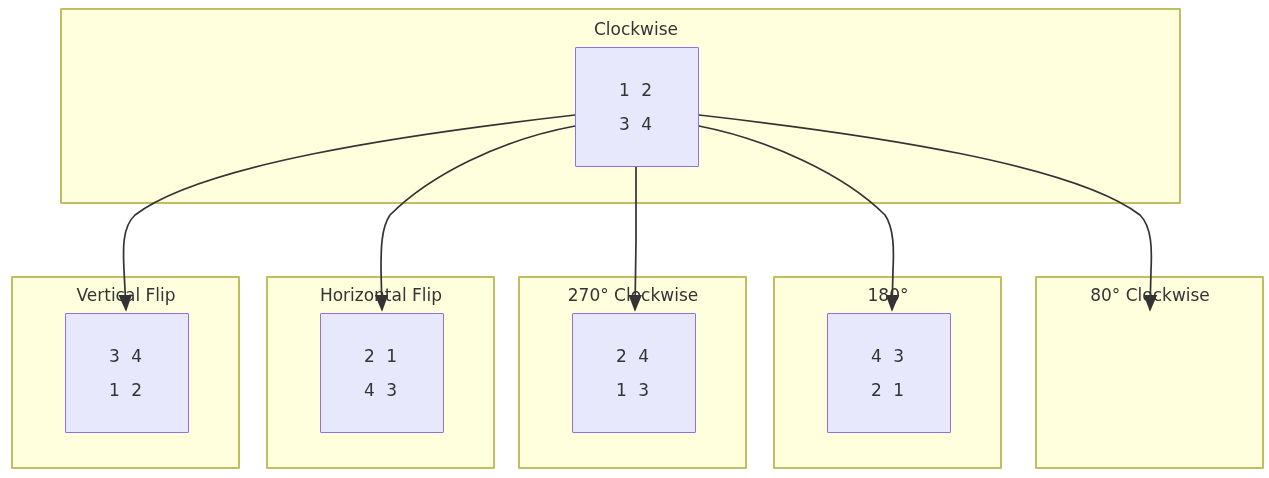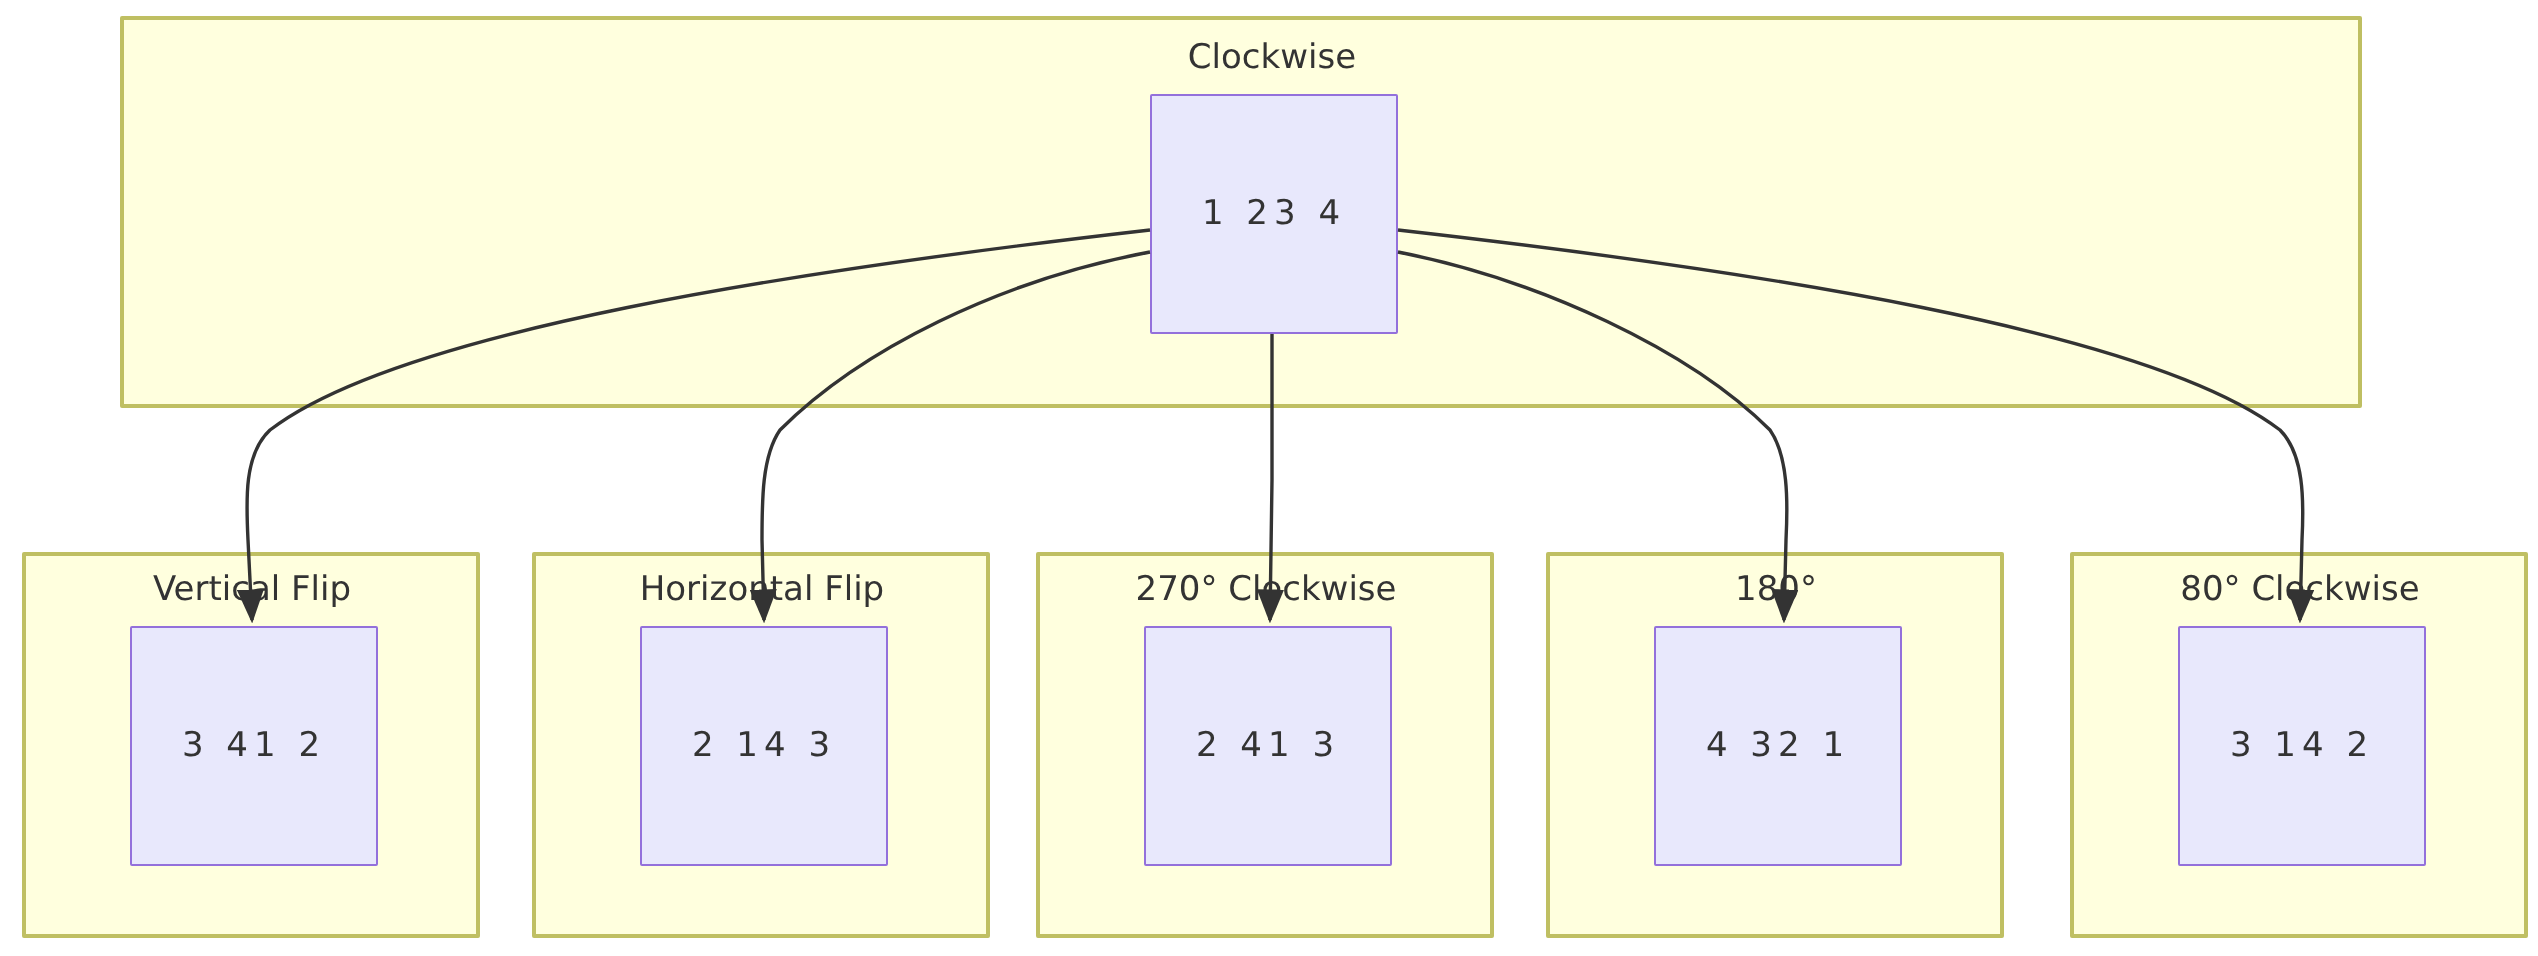--- a/index.html
+++ b/index.html
@@ -44,21 +44,21 @@
     font-family: "DejaVu Sans", sans-serif;
   }
 
   
   .node {
     position: absolute;
     background: #e8e8fc;
     border: 1.6px solid #9370db;
     box-sizing: border-box;
     display: flex;
-    flex-direction: row;
+    flex-direction: column;
     align-items: center;
     justify-content: center;
     border-radius: 1px;
   }
   .node-row {
     font-size: 17px;
     color: #333333;
     line-height: 34px;
     letter-spacing: 3px;
     white-space: nowrap;
@@ -128,24 +128,20 @@
 
   <div class="node" style="left:827px; top:313px; width:124px; height:120px;">
     <div class="node-row">4 3</div>
     <div class="node-row">2 1</div>
   </div>
 
   <div class="cluster" style="left:1035px; top:276px; width:229px; height:193px;"></div>
 
   <div class="cluster-title" style="left:1050px; top:285px; width:200px;">80° Clockwise</div>
 
-  <div class="node" style="left:1089px; top:313px; width:124px; height:120px;">
-    <div class="node-row">3 1</div>
-    <div class="node-row">4 2</div>
-  </div>
 
   <svg id="edges" viewBox="0 0 1269 478">
     <defs>
       <marker id="arrowhead" markerWidth="10" markerHeight="8" refX="9" refY="4" orient="auto" markerUnits="strokeWidth">
         <path d="M0,0 L10,4 L0,8 z" fill="#333333"></path>
       </marker>
     </defs>
 
     <path class="edge-path" marker-end="url(#arrowhead)" d="M 575,115 C 400,135 200,165 135,215 C 122,227 123,250 124,270 L 126,310"></path>
 

